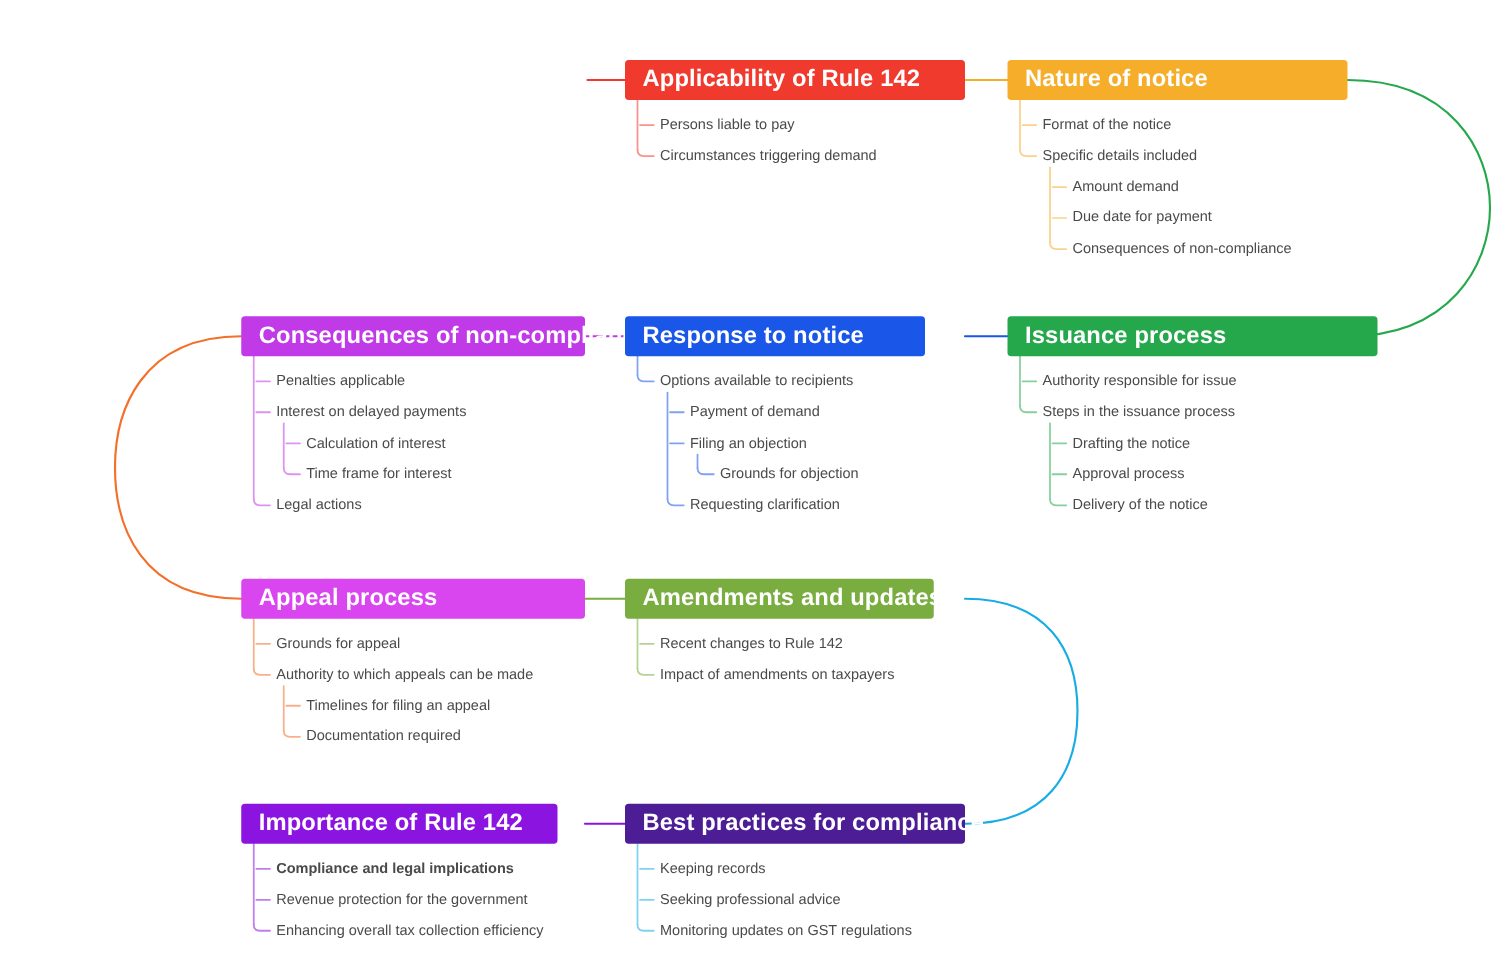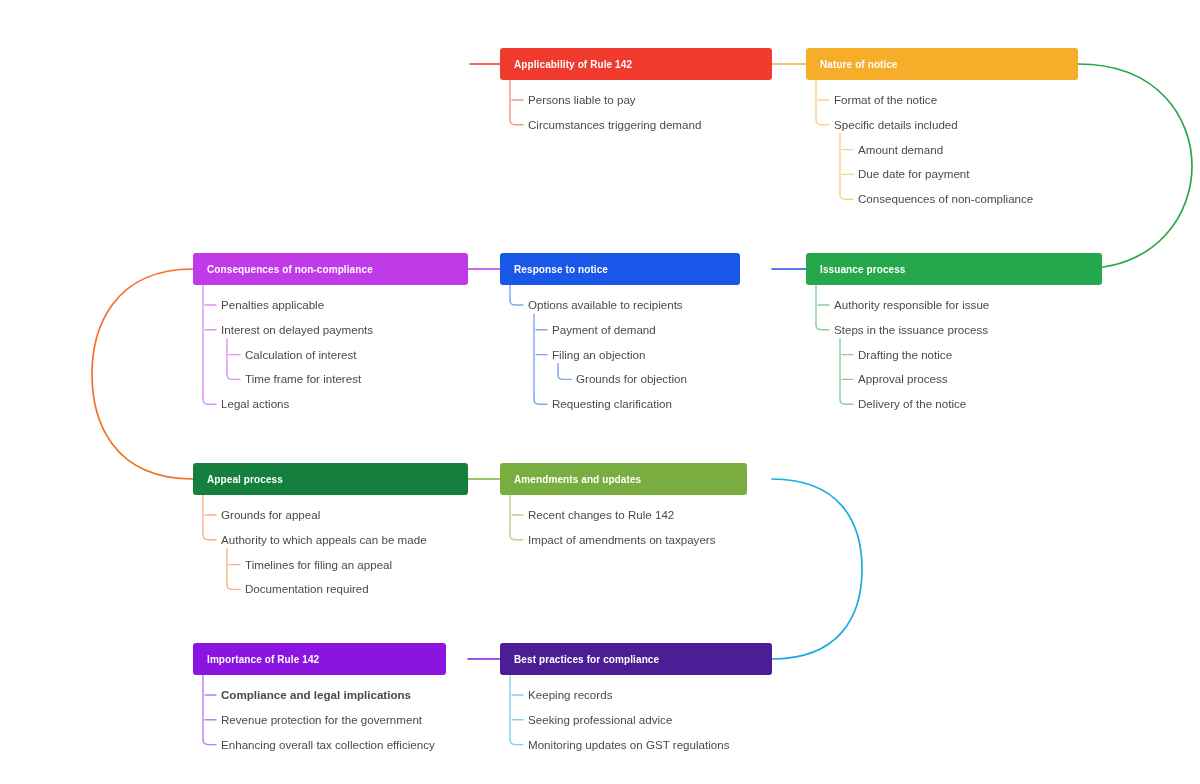--- a/index.html
+++ b/index.html
@@ -59,21 +59,21 @@
     position: absolute;
     left: 0;
     top: 0;
     height: 32px;
     border-radius: 3px;
     display: flex;
     align-items: center;
     padding: 0 14px;
     box-sizing: border-box;
     color: #ffffff;
-    font-size: 10px;
+    font-size: 19px;
     font-weight: bold;
     letter-spacing: 0.1px;
     white-space: nowrap;
   }
   
   .sub {
     position: absolute;
     font-size: 11.6px;
     color: #4a4a4a;
     white-space: nowrap;
@@ -189,21 +189,21 @@
         <div class="branch-head" style="width: 296px; background: rgb(36, 168, 75);">
           <span>Issuance process</span>
         </div>
       </div>
       <div class="sub" style="left: 834px; top: 298px;">Authority responsible for issue</div>
       <div class="sub" style="left: 834px; top: 322.8px;">Steps in the issuance process</div>
       <div class="sub" style="left: 858px; top: 347.6px;">Drafting the notice</div>
       <div class="sub" style="left: 858px; top: 372.4px;">Approval process</div>
       <div class="sub" style="left: 858px; top: 397.2px;">Delivery of the notice</div>
       <div class="branch" style="left: 193px; top: 463px;">
-        <div class="branch-head" style="width: 275px; background: #15803d; text-align: center;">
+        <div class="branch-head" style="width: 275px; background: #d946ef; text-align: center;">
           <span>Appeal process</span>
         </div>
       </div>
       <div class="sub" style="left: 221px; top: 508px;">Grounds for appeal</div>
       <div class="sub" style="left: 221px; top: 532.8px;">Authority to which appeals can be made</div>
       <div class="sub" style="left: 245px; top: 557.6px;">Timelines for filing an appeal</div>
       <div class="sub" style="left: 245px; top: 582.4px;">Documentation required</div>
       <div class="branch" style="left: 500px; top: 463px;">
         <div class="branch-head" style="width: 247px; background: rgb(121, 173, 63);">
           <span>Amendments and updates</span>

